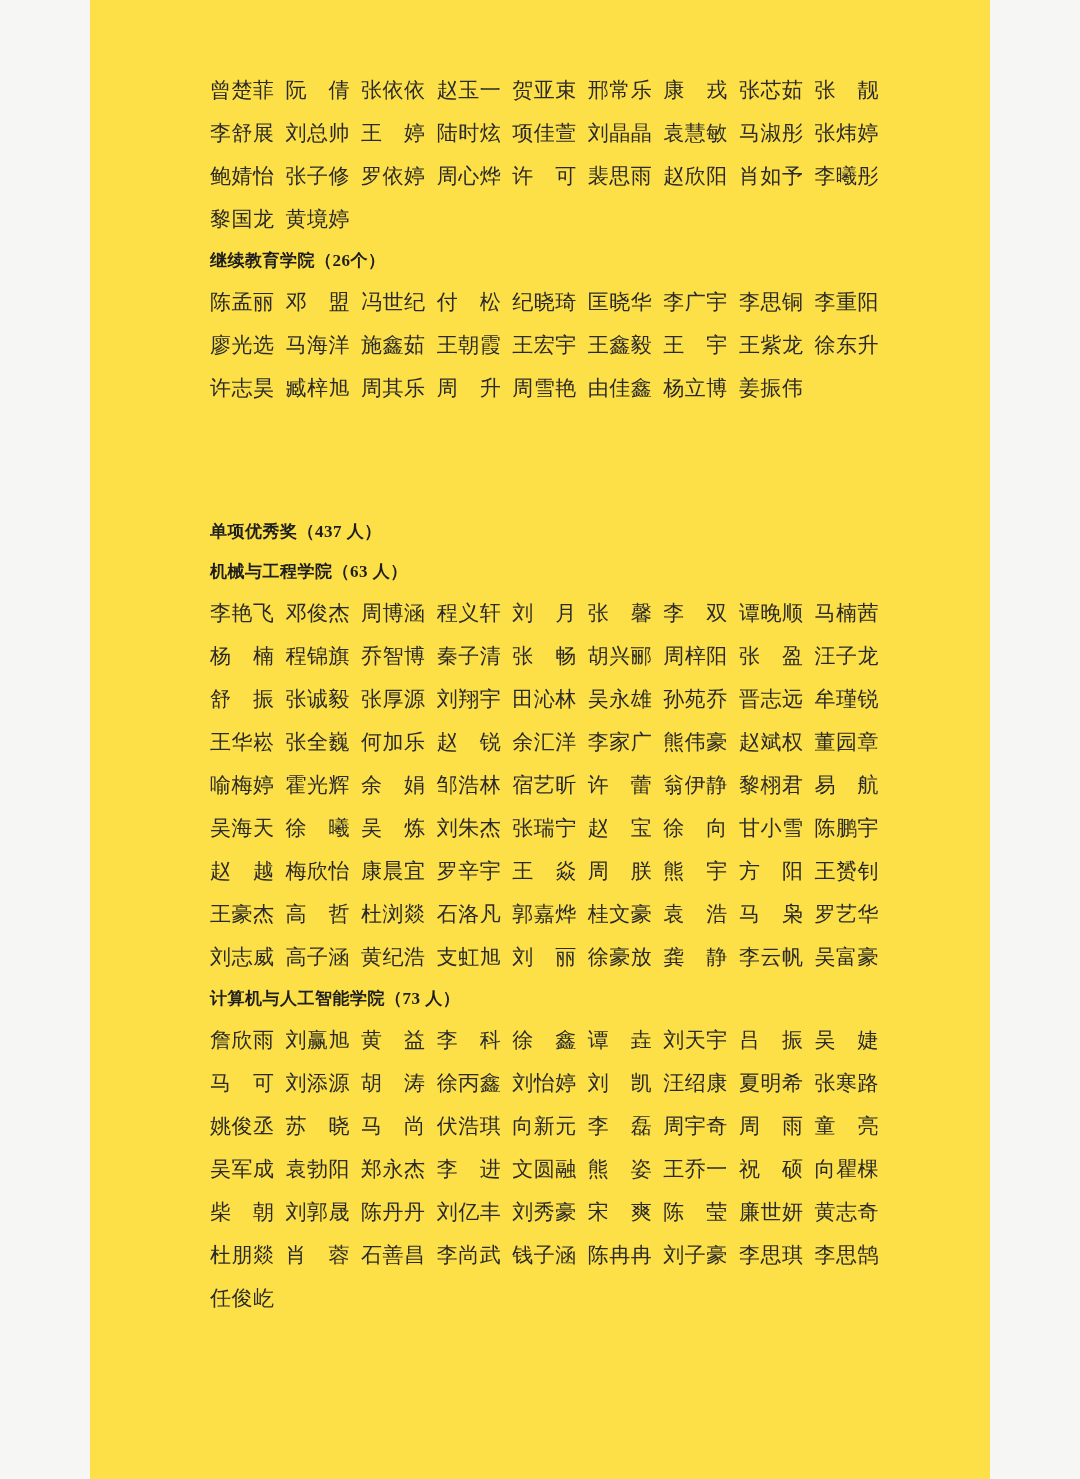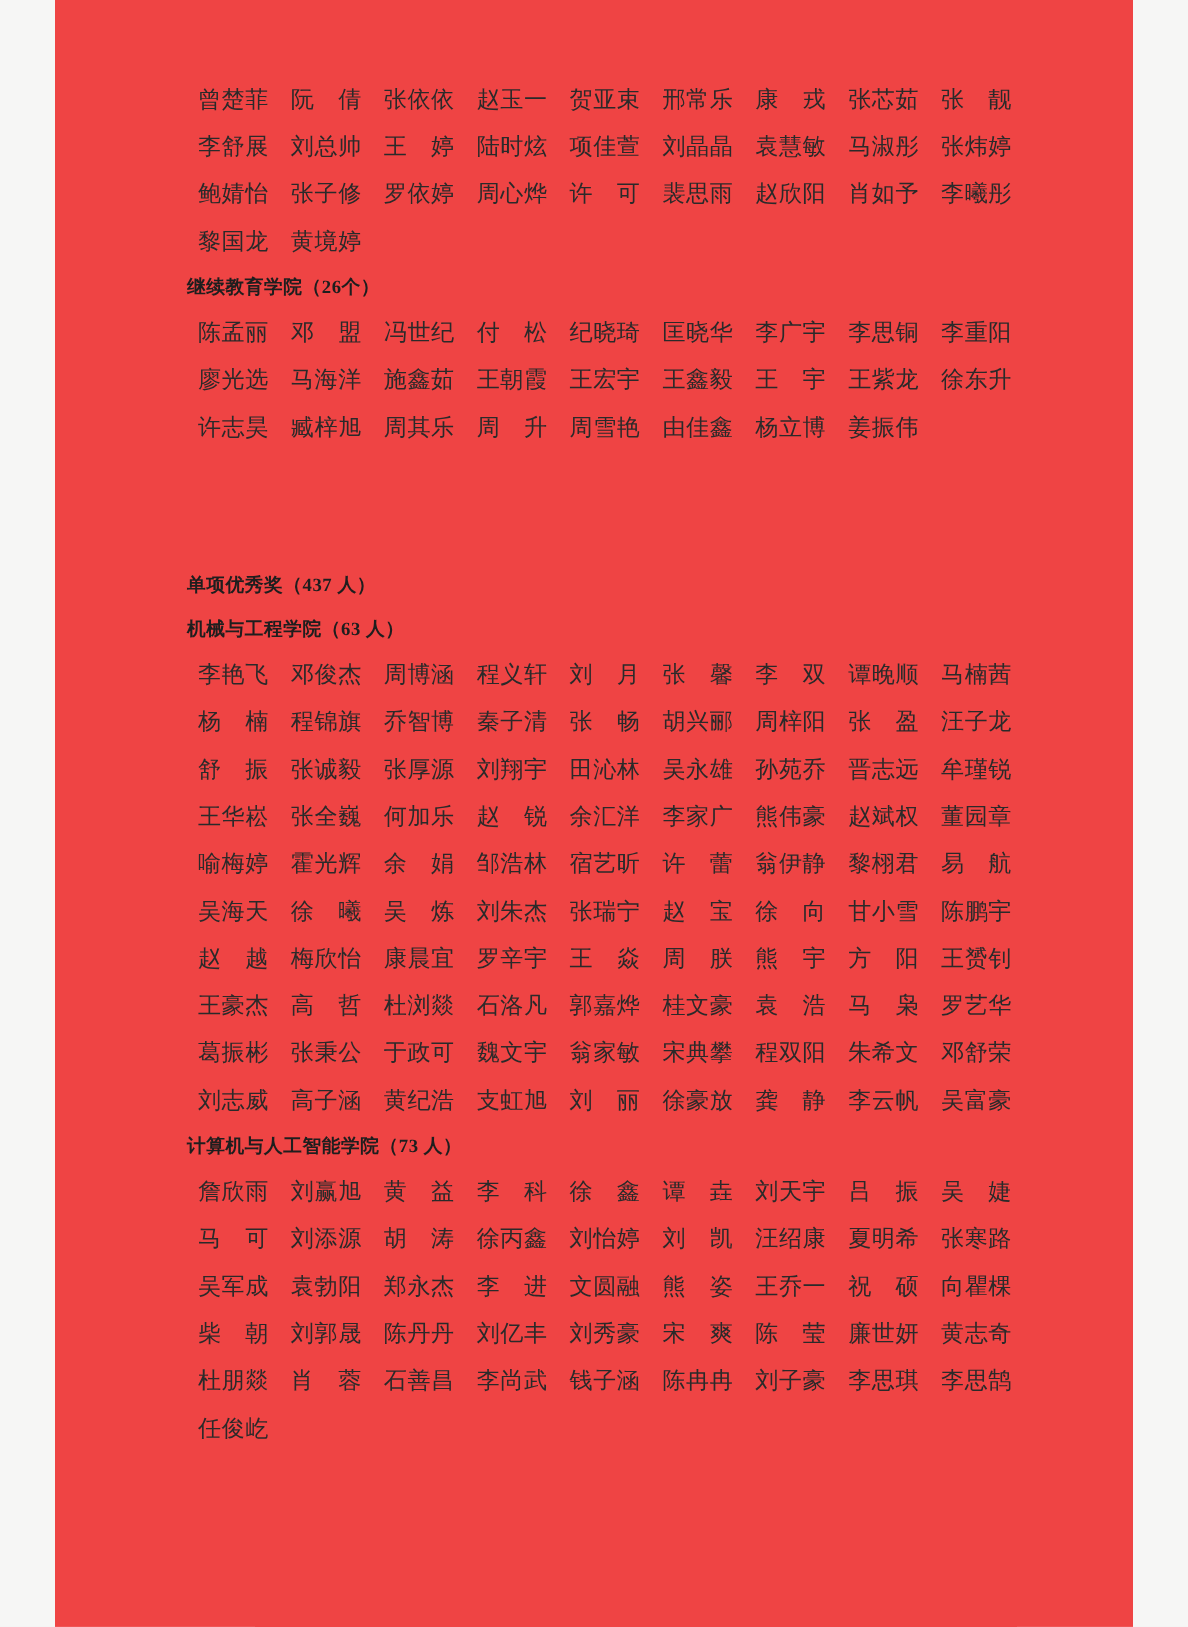--- a/index.html
+++ b/index.html
@@ -2,28 +2,27 @@
 <html><head>
 <meta charset="utf-8">
 <style>
   html, body {
     margin: 0;
     padding: 0;
     background: #f6f6f5;
   }
   .page {
     position: relative;
-    width: 980px;
+    width: 900px;
     height: 1479px;
     margin: 0 auto;
-    background: #ef4444;
+    background: #fde047;
     font-family: "Liberation Serif", "DejaVu Serif", serif;
     color: #2a2a2a;
     overflow: hidden;
-    text-align: center;
   }
   .doc-root {
     padding: 68px 100px 0 120px;
   }
   .name-row {
     display: grid;
     grid-template-columns: repeat(9, 1fr);
     height: 43px;
     align-items: center;
   }
@@ -209,31 +208,20 @@
         <span class="name-cell">高　哲</span>
         <span class="name-cell">杜浏燚</span>
         <span class="name-cell">石洛凡</span>
         <span class="name-cell">郭嘉烨</span>
         <span class="name-cell">桂文豪</span>
         <span class="name-cell">袁　浩</span>
         <span class="name-cell">马　枭</span>
         <span class="name-cell">罗艺华</span>
       </div>
       <div class="name-row">
-        <span class="name-cell">葛振彬</span>
-        <span class="name-cell">张秉公</span>
-        <span class="name-cell">于政可</span>
-        <span class="name-cell">魏文宇</span>
-        <span class="name-cell">翁家敏</span>
-        <span class="name-cell">宋典攀</span>
-        <span class="name-cell">程双阳</span>
-        <span class="name-cell">朱希文</span>
-        <span class="name-cell">邓舒荣</span>
-      </div>
-      <div class="name-row">
         <span class="name-cell">刘志威</span>
         <span class="name-cell">高子涵</span>
         <span class="name-cell">黄纪浩</span>
         <span class="name-cell">支虹旭</span>
         <span class="name-cell">刘　丽</span>
         <span class="name-cell">徐豪放</span>
         <span class="name-cell">龚　静</span>
         <span class="name-cell">李云帆</span>
         <span class="name-cell">吴富豪</span>
       </div>
@@ -254,20 +242,31 @@
         <span class="name-cell">刘添源</span>
         <span class="name-cell">胡　涛</span>
         <span class="name-cell">徐丙鑫</span>
         <span class="name-cell">刘怡婷</span>
         <span class="name-cell">刘　凯</span>
         <span class="name-cell">汪绍康</span>
         <span class="name-cell">夏明希</span>
         <span class="name-cell">张寒路</span>
       </div>
       <div class="name-row">
+        <span class="name-cell">姚俊丞</span>
+        <span class="name-cell">苏　晓</span>
+        <span class="name-cell">马　尚</span>
+        <span class="name-cell">伏浩琪</span>
+        <span class="name-cell">向新元</span>
+        <span class="name-cell">李　磊</span>
+        <span class="name-cell">周宇奇</span>
+        <span class="name-cell">周　雨</span>
+        <span class="name-cell">童　亮</span>
+      </div>
+      <div class="name-row">
         <span class="name-cell">吴军成</span>
         <span class="name-cell">袁勃阳</span>
         <span class="name-cell">郑永杰</span>
         <span class="name-cell">李　进</span>
         <span class="name-cell">文圆融</span>
         <span class="name-cell">熊　姿</span>
         <span class="name-cell">王乔一</span>
         <span class="name-cell">祝　硕</span>
         <span class="name-cell">向瞿棵</span>
       </div>

